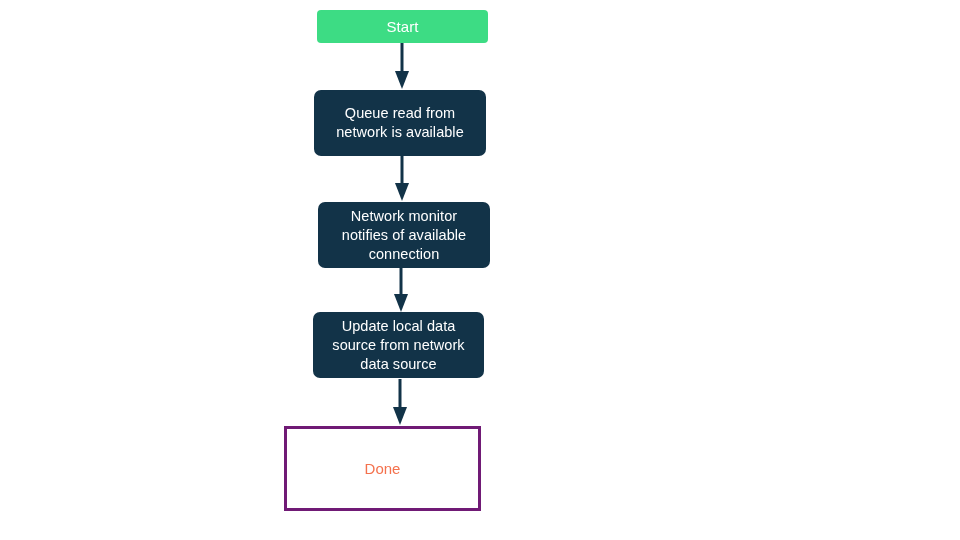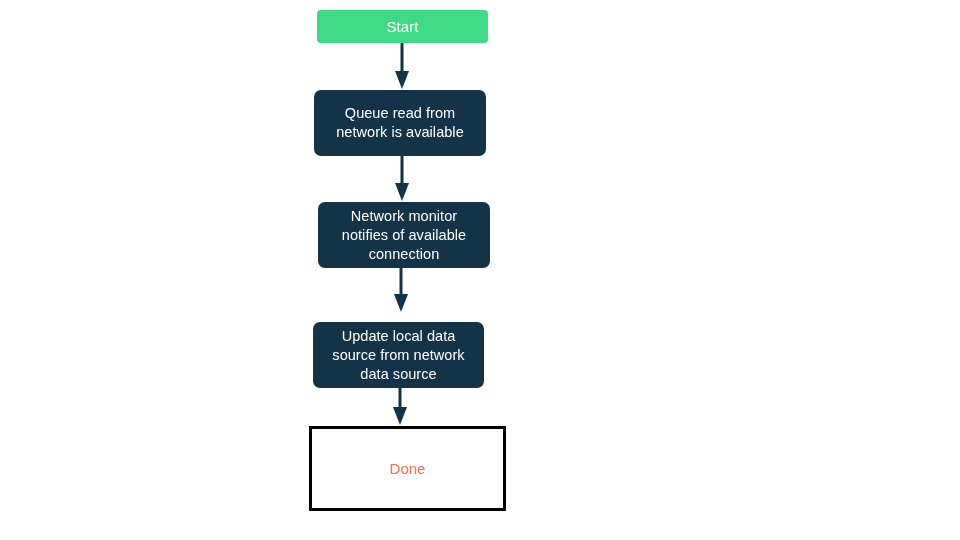--- a/index.html
+++ b/index.html
@@ -69,33 +69,33 @@
     height: 66px;
   }
   .node-monitor {
     left: 318px;
     top: 202px;
     width: 172px;
     height: 66px;
   }
   .node-update {
     left: 313px;
-    top: 322px;
+    top: 312px;
     width: 171px;
     height: 66px;
   }
 
   
   .node-done {
-    left: 309px;
+    left: 284px;
     top: 426px;
     width: 197px;
     height: 85px;
     background: #ffffff;
-    border: 3px solid #000000;
+    border: 3px solid #701a75;
   }
   .node-done .node-label {
     color: #f4714d;
     font-size: 15px;
     line-height: 18px;
   }
 
   
   .arrow {
     position: absolute;

